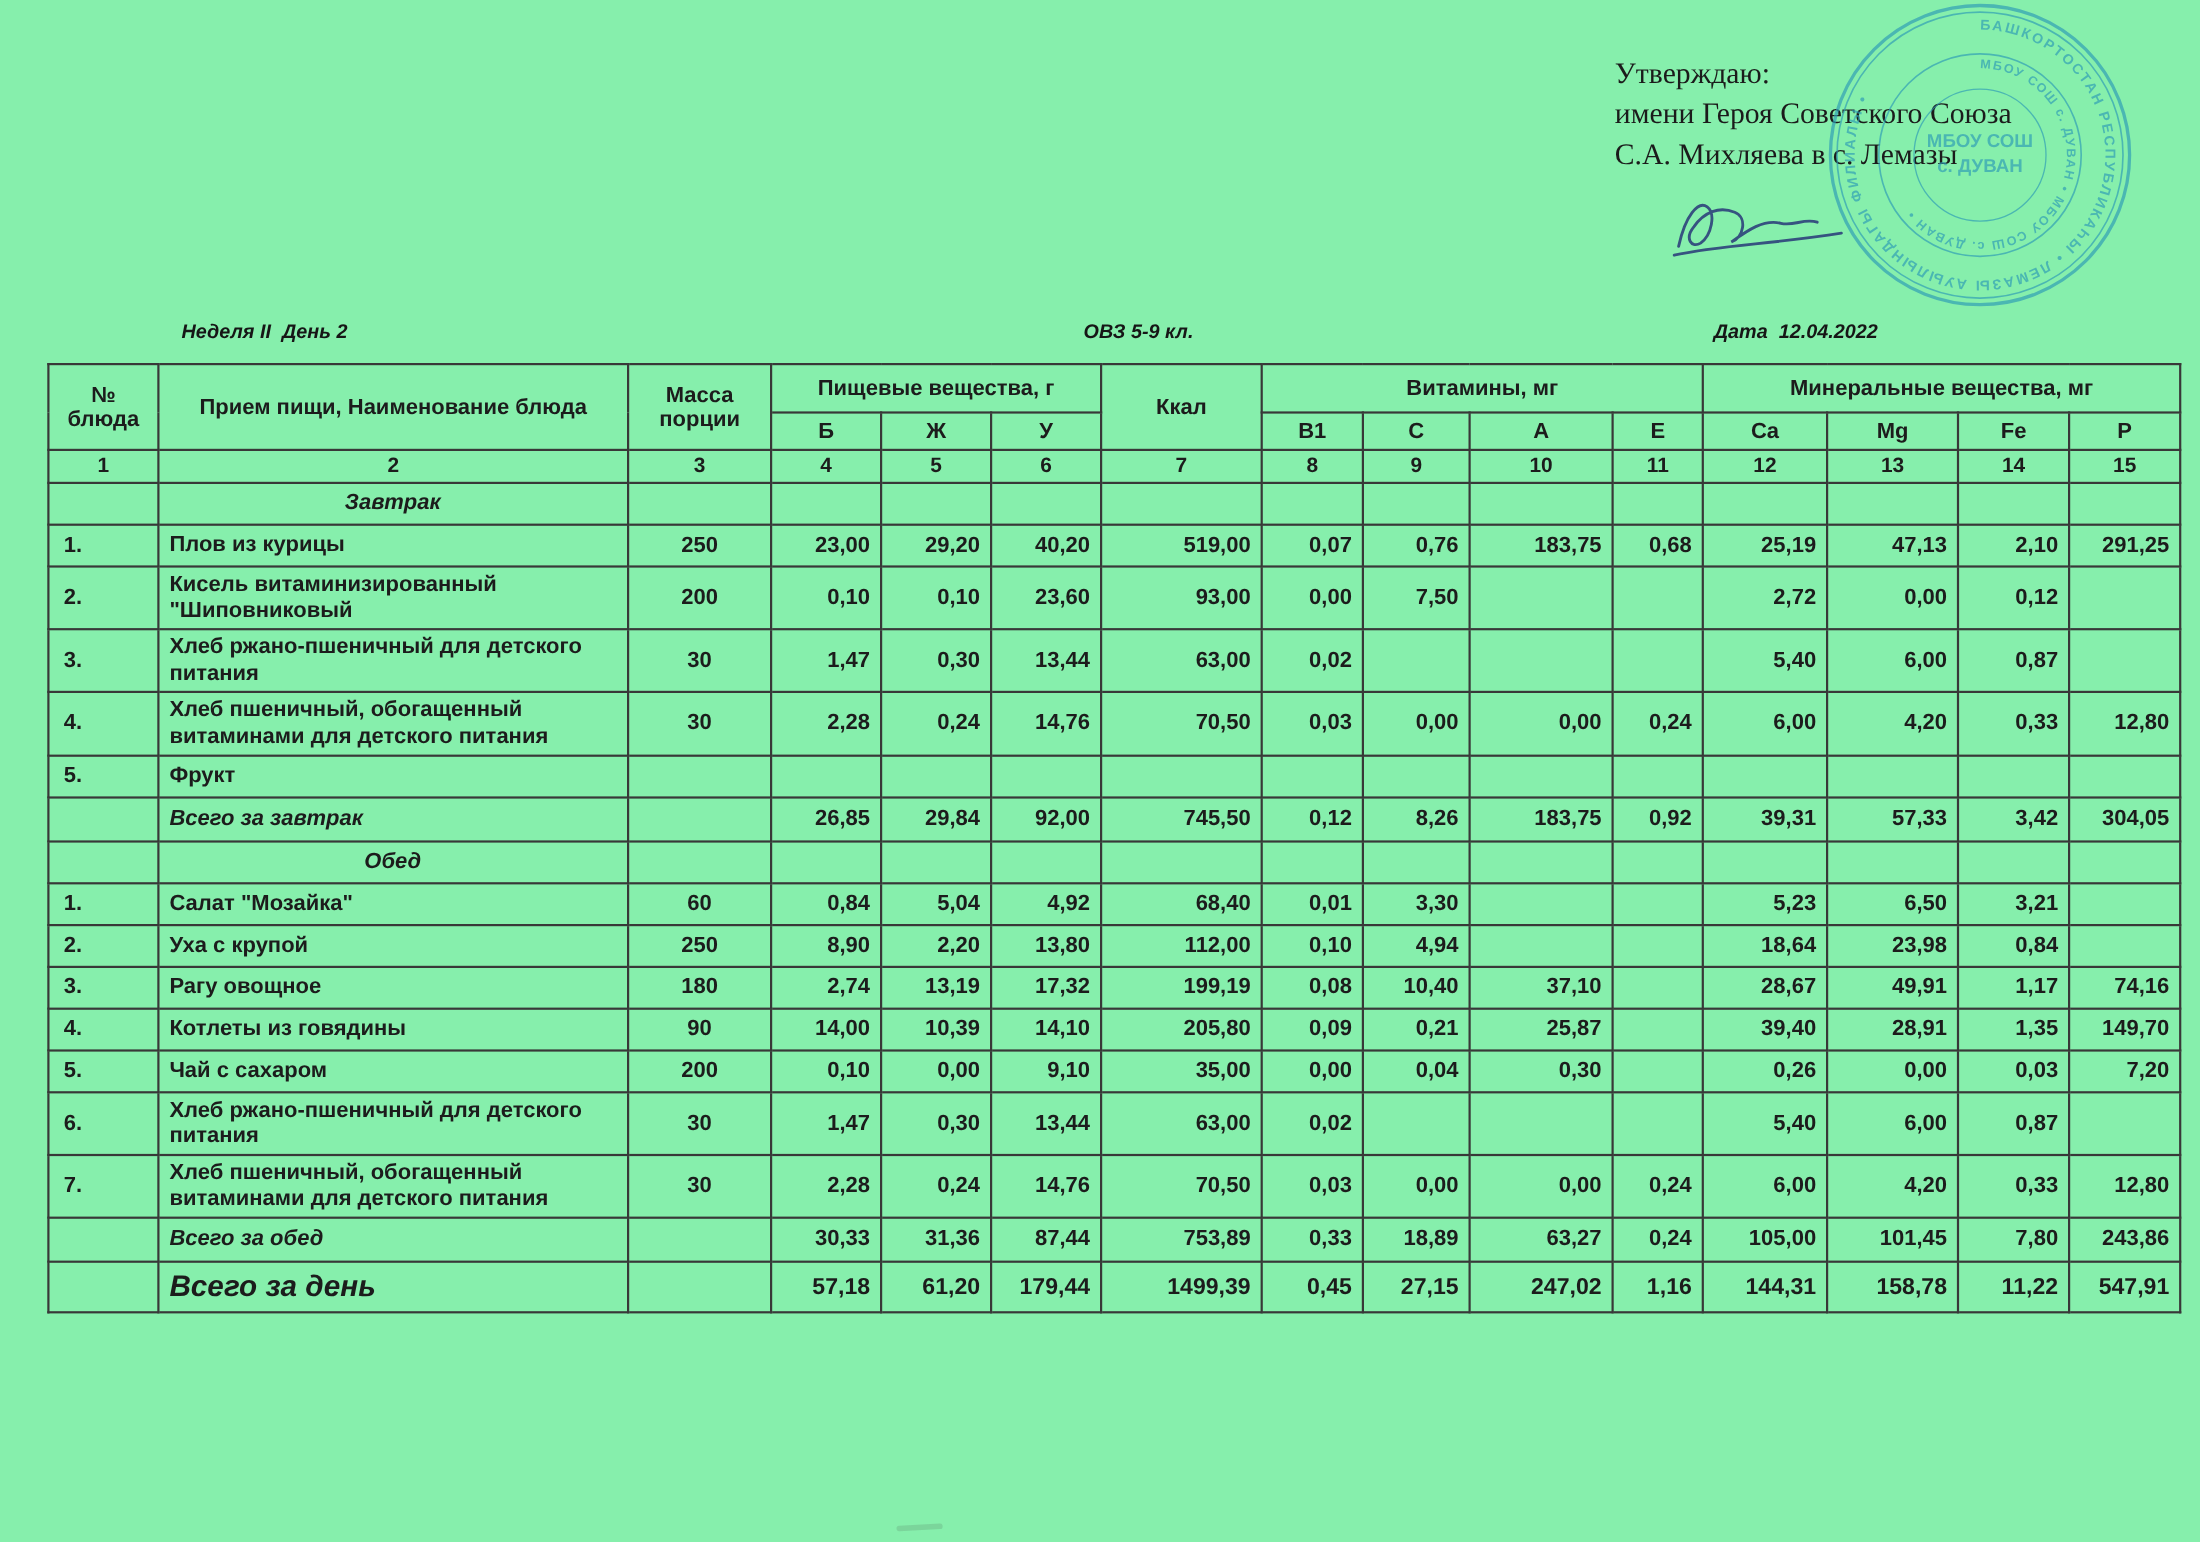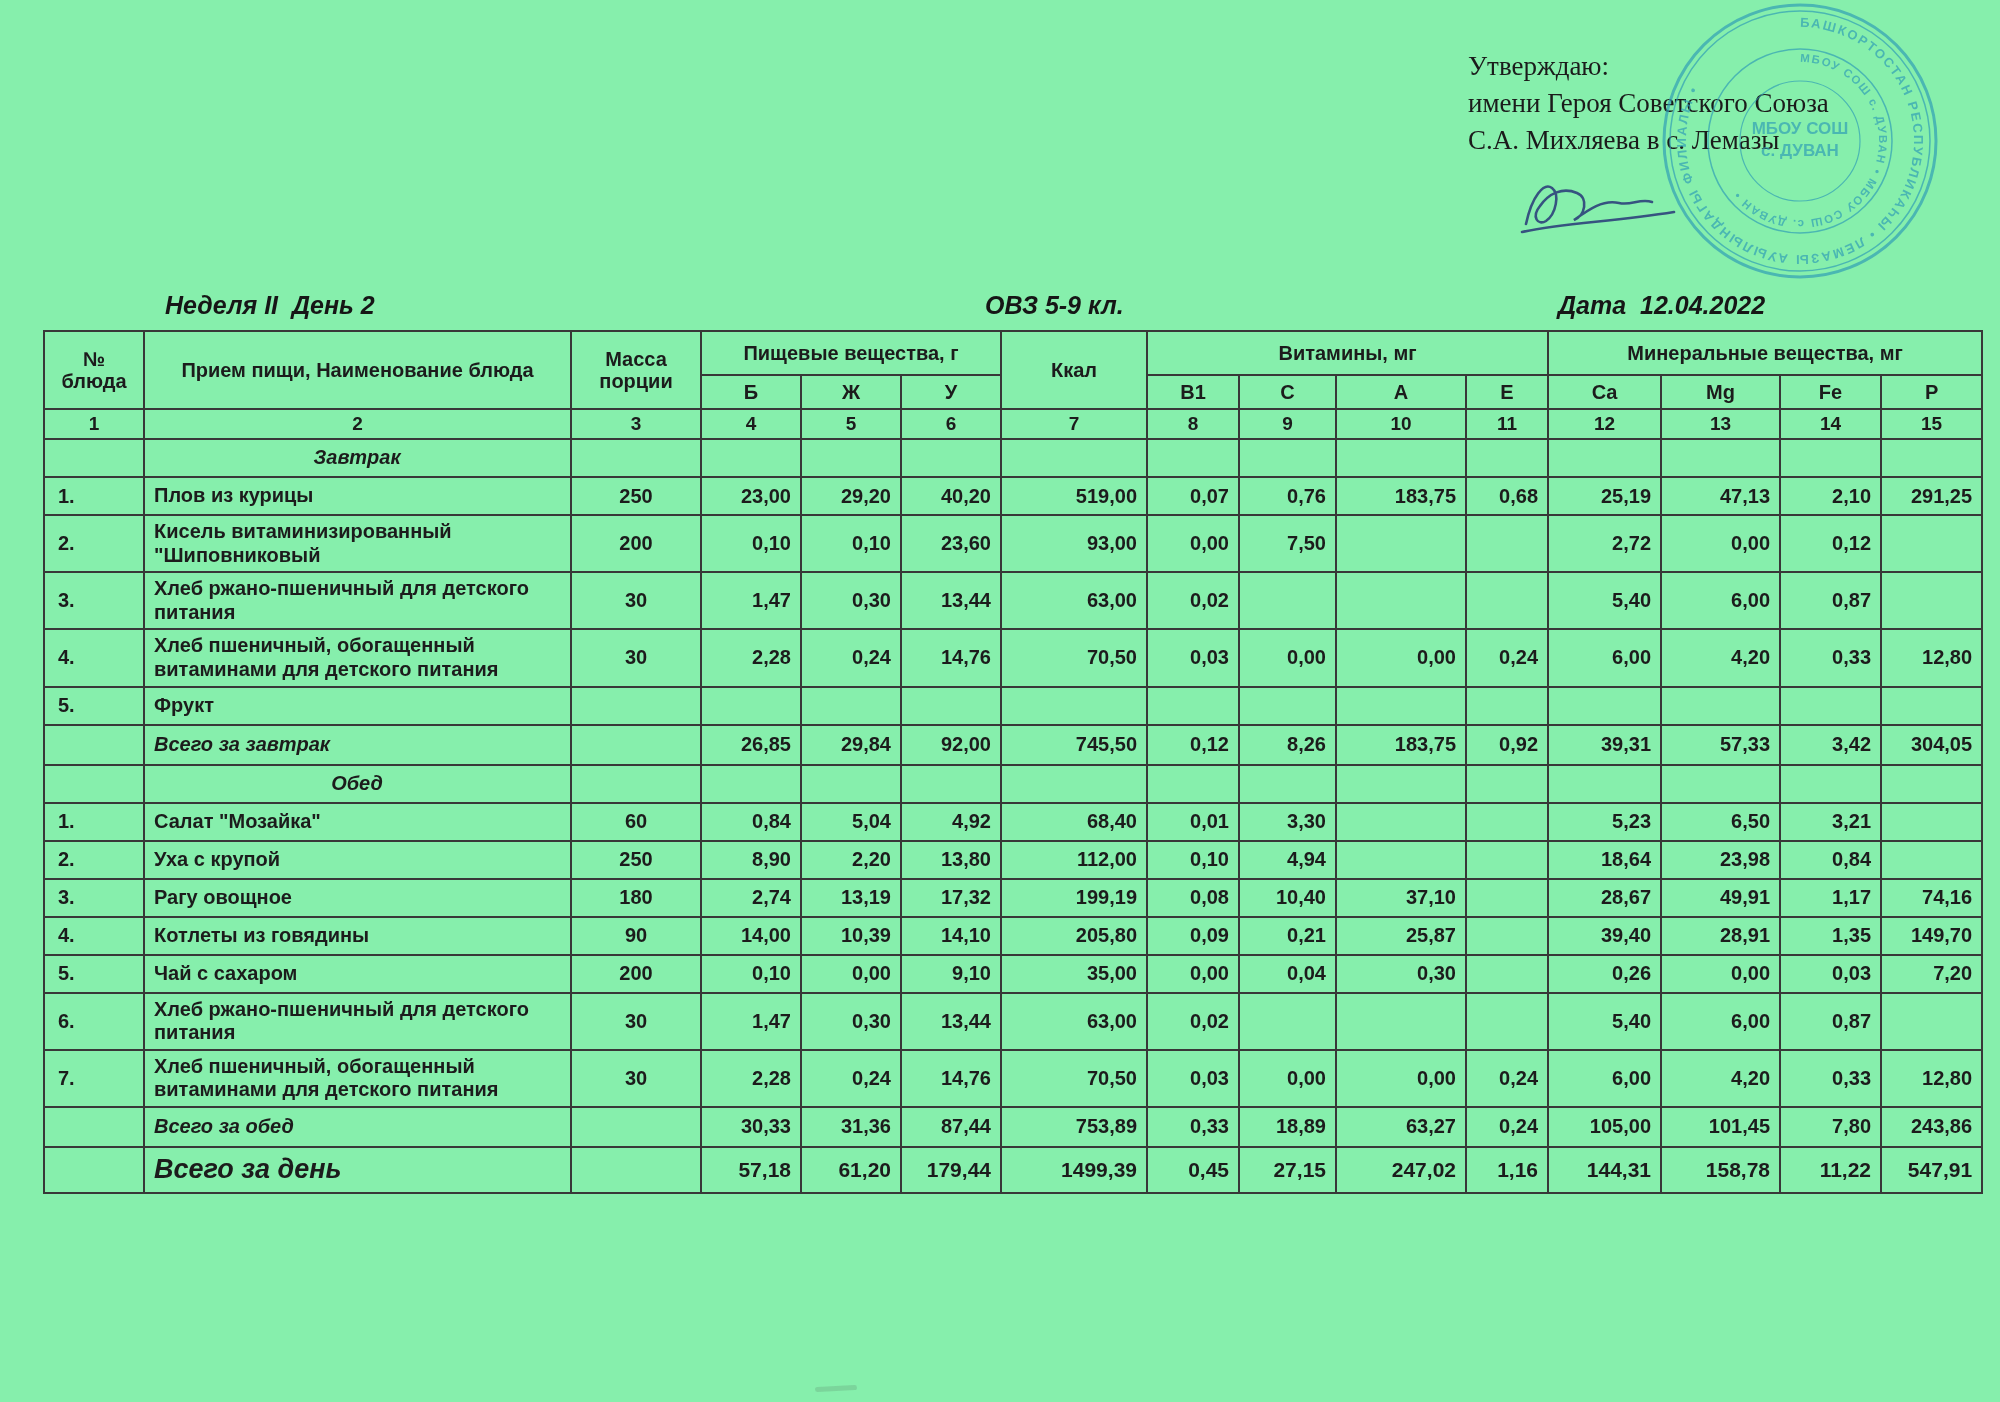--- a/index.html
+++ b/index.html
@@ -18,21 +18,21 @@
   .approval .signer { padding-left:202px; }
 
   
   .stamp { position:absolute; left:1655px; top:-4px; width:290px; height:290px; opacity:0.68; pointer-events:none; }
 
   
   .signature { position:absolute; left:1516px; top:176px; width:190px; height:72px; opacity:0.88; }
 
   
   .title-row span {
-    position:absolute; top:291px; font-size:25px; font-weight:bold; font-style:italic;
+    position:absolute; top:291px; font-size:18px; font-weight:bold; font-style:italic;
     color:#161616; white-space:pre;
   }
   .title-left   { left:165px; }
   .title-center { left:985px; }
   .title-right  { left:1558px; }
 
   
   table.menu {
     position:absolute; left:43px; top:330px; width:1938px;
     border-collapse:collapse; table-layout:fixed;

